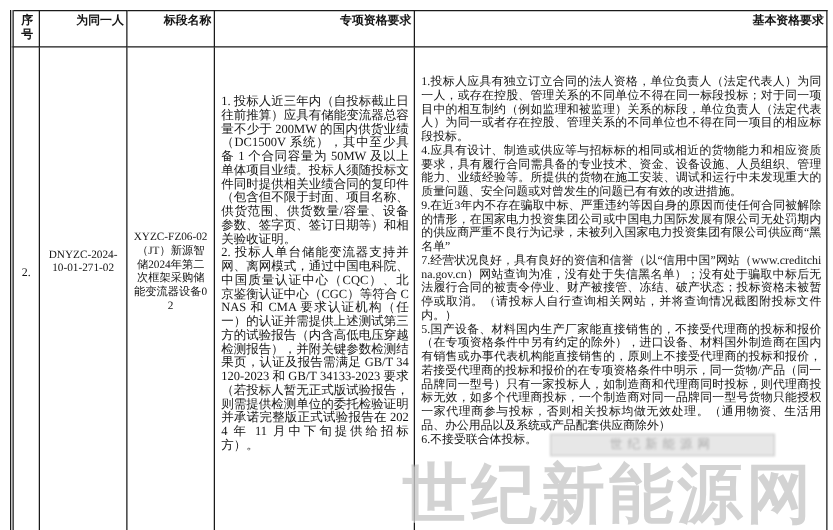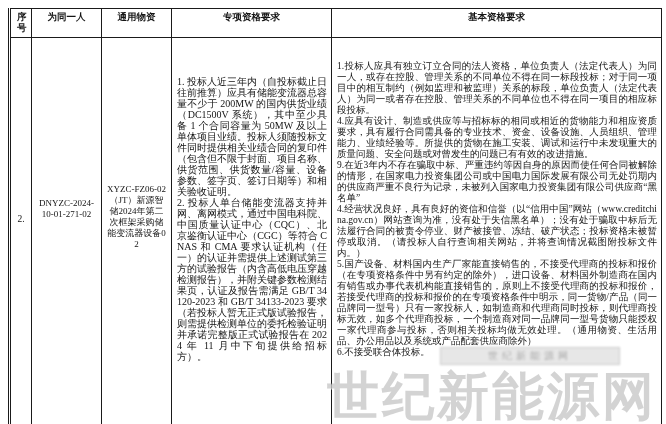--- a/index.html
+++ b/index.html
@@ -20,21 +20,21 @@
   }
   .doc-table th, .doc-table td {
     border: 1px solid #1a1a1a;
     color: #141414;
     vertical-align: top;
     box-sizing: border-box;
   }
   .doc-table th {
     font-size: 9.5px;
     font-weight: bold;
-    text-align: center;
+    text-align: right;
     padding: 3px 2px;
     height: 20px;
     line-height: 11px;
   }
   th.h-seq { padding: 3px 6px; word-break: break-all; }
   tr.data-row { height: 460px; }
   td.c-seq {
     text-align: center;
     font-size: 9.5px;
     padding: 176px 2px 2px 2px;
@@ -65,21 +65,20 @@
   }
   .req-item {
     margin: 0;
     text-align: justify;
     word-break: break-all;
   }
   .watermark {
     position: absolute;
     right: 4px; bottom: 2px;
     width: 340px;
-    text-align: center;
     pointer-events: none;
   }
   .watermark-strip {
     position: absolute;
     left: 440px; top: 347px;
     width: 178px; height: 16px;
     background: rgba(185,185,185,0.35);
     border: 1px solid rgba(150,150,150,0.35);
     color: rgba(120,120,120,0.55);
     font-size: 10px;
@@ -114,39 +113,39 @@
     <col style="width:22px">
     <col style="width:70px">
     <col style="width:70px">
     <col style="width:160px">
     <col style="width:330px">
   </colgroup>
   <thead>
     <tr>
       <th class="h-seq">序号</th>
       <th>为同一人</th>
-      <th>通用物资</th>
+      <th>标段名称</th>
       <th>专项资格要求</th>
       <th>基本资格要求</th>
     </tr>
   </thead>
   <tbody>
     <tr class="data-row">
       <td class="c-seq">2.</td>
       <td class="c-proc">DNYZC-2024-10-01-271-02</td>
       <td class="c-section">XYZC-FZ06-02（JT）新源智储2024年第二次框架采购储能变流器设备02</td>
       <td class="c-special">
           <p class="req-item">1. 投标人近三年内（自投标截止日往前推算）应具有储能变流器总容量不少于 200MW 的国内供货业绩（DC1500V 系统），其中至少具备 1 个合同容量为 50MW 及以上单体项目业绩。投标人须随投标文件同时提供相关业绩合同的复印件（包含但不限于封面、项目名称、供货范围、供货数量/容量、设备参数、签字页、签订日期等）和相关验收证明。</p>
           <p class="req-item">2. 投标人单台储能变流器支持并网、离网模式，通过中国电科院、中国质量认证中心（CQC）、北京鉴衡认证中心（CGC）等符合 CNAS 和 CMA 要求认证机构（任一）的认证并需提供上述测试第三方的试验报告（内含高低电压穿越检测报告），并附关键参数检测结果页，认证及报告需满足 GB/T 34120-2023 和 GB/T 34133-2023 要求（若投标人暂无正式版试验报告，则需提供检测单位的委托检验证明并承诺完整版正式试验报告在 2024 年 11 月中下旬提供给招标方）。</p>
         </td>
       <td class="c-basic">
           <p class="req-item">1.投标人应具有独立订立合同的法人资格，单位负责人（法定代表人）为同一人，或存在控股、管理关系的不同单位不得在同一标段投标；对于同一项目中的相互制约（例如监理和被监理）关系的标段，单位负责人（法定代表人）为同一或者存在控股、管理关系的不同单位也不得在同一项目的相应标段投标。</p>
           <p class="req-item">4.应具有设计、制造或供应等与招标标的相同或相近的货物能力和相应资质要求，具有履行合同需具备的专业技术、资金、设备设施、人员组织、管理能力、业绩经验等。所提供的货物在施工安装、调试和运行中未发现重大的质量问题、安全问题或对曾发生的问题已有有效的改进措施。</p>
           <p class="req-item">9.在近3年内不存在骗取中标、严重违约等因自身的原因而使任何合同被解除的情形，在国家电力投资集团公司或中国电力国际发展有限公司无处罚期内的供应商严重不良行为记录，未被列入国家电力投资集团有限公司供应商“黑名单”</p>
-          <p class="req-item">4.经营状况良好，具有良好的资信和信誉（以“信用中国”网站（www.creditchina.gov.cn）网站查询为准，没有处于失信黑名单）；没有处于骗取中标后无法履行合同的被责令停业、财产被接管、冻结、破产状态；投标资格未被暂停或取消。（请投标人自行查询相关网站，并将查询情况截图附投标文件内。）</p>
+          <p class="req-item">7.经营状况良好，具有良好的资信和信誉（以“信用中国”网站（www.creditchina.gov.cn）网站查询为准，没有处于失信黑名单）；没有处于骗取中标后无法履行合同的被责令停业、财产被接管、冻结、破产状态；投标资格未被暂停或取消。（请投标人自行查询相关网站，并将查询情况截图附投标文件内。）</p>
           <p class="req-item">5.国产设备、材料国内生产厂家能直接销售的，不接受代理商的投标和报价（在专项资格条件中另有约定的除外），进口设备、材料国外制造商在国内有销售或办事代表机构能直接销售的，原则上不接受代理商的投标和报价，若接受代理商的投标和报价的在专项资格条件中明示，同一货物/产品（同一品牌同一型号）只有一家投标人，如制造商和代理商同时投标，则代理商投标无效，如多个代理商投标，一个制造商对同一品牌同一型号货物只能授权一家代理商参与投标，否则相关投标均做无效处理。（通用物资、生活用品、办公用品以及系统或产品配套供应商除外）</p>
           <p class="req-item">6.不接受联合体投标。</p>
         </td>
     </tr>
   </tbody>
 </table>
 
 <div class="watermark-strip">世纪新能源网</div>
 
 <div class="watermark">

